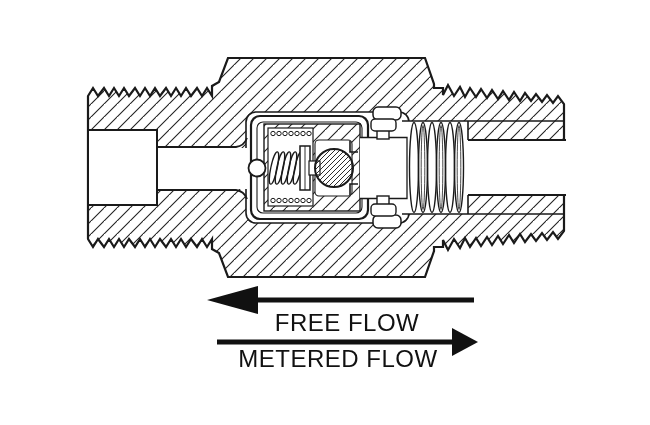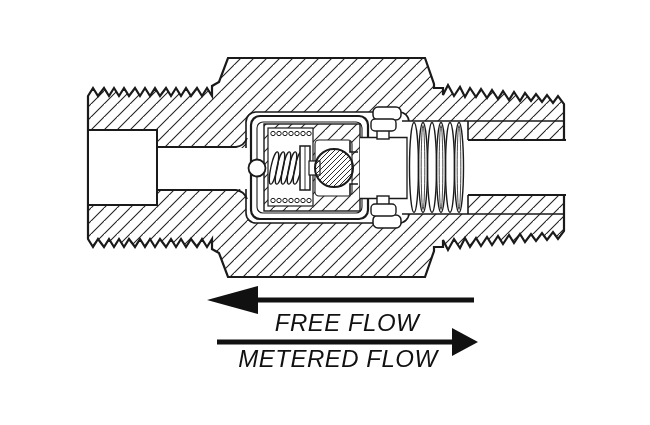--- a/index.html
+++ b/index.html
@@ -1,18 +1,18 @@
 <!DOCTYPE html>
 <html><head>
 <meta charset="utf-8">
 <title>Valve Diagram</title>
 <style>
   html,body{margin:0;padding:0;background:#fff;}
   .stage{position:relative;width:650px;height:425px;background:#fff;overflow:hidden;
-         font-family:"Liberation Sans", sans-serif;font-style:italic;}
+         font-family:"Liberation Sans", sans-serif;}
   svg{display:block}
   text.flow-label{font-family:"Liberation Sans", sans-serif;font-size:24px;fill:#111;
                   letter-spacing:0.5px;}
 </style>
 </head>
 <body>
 
 <div class="stage">
 <svg width="650" height="425" viewBox="0 0 650 425">
   <defs>

